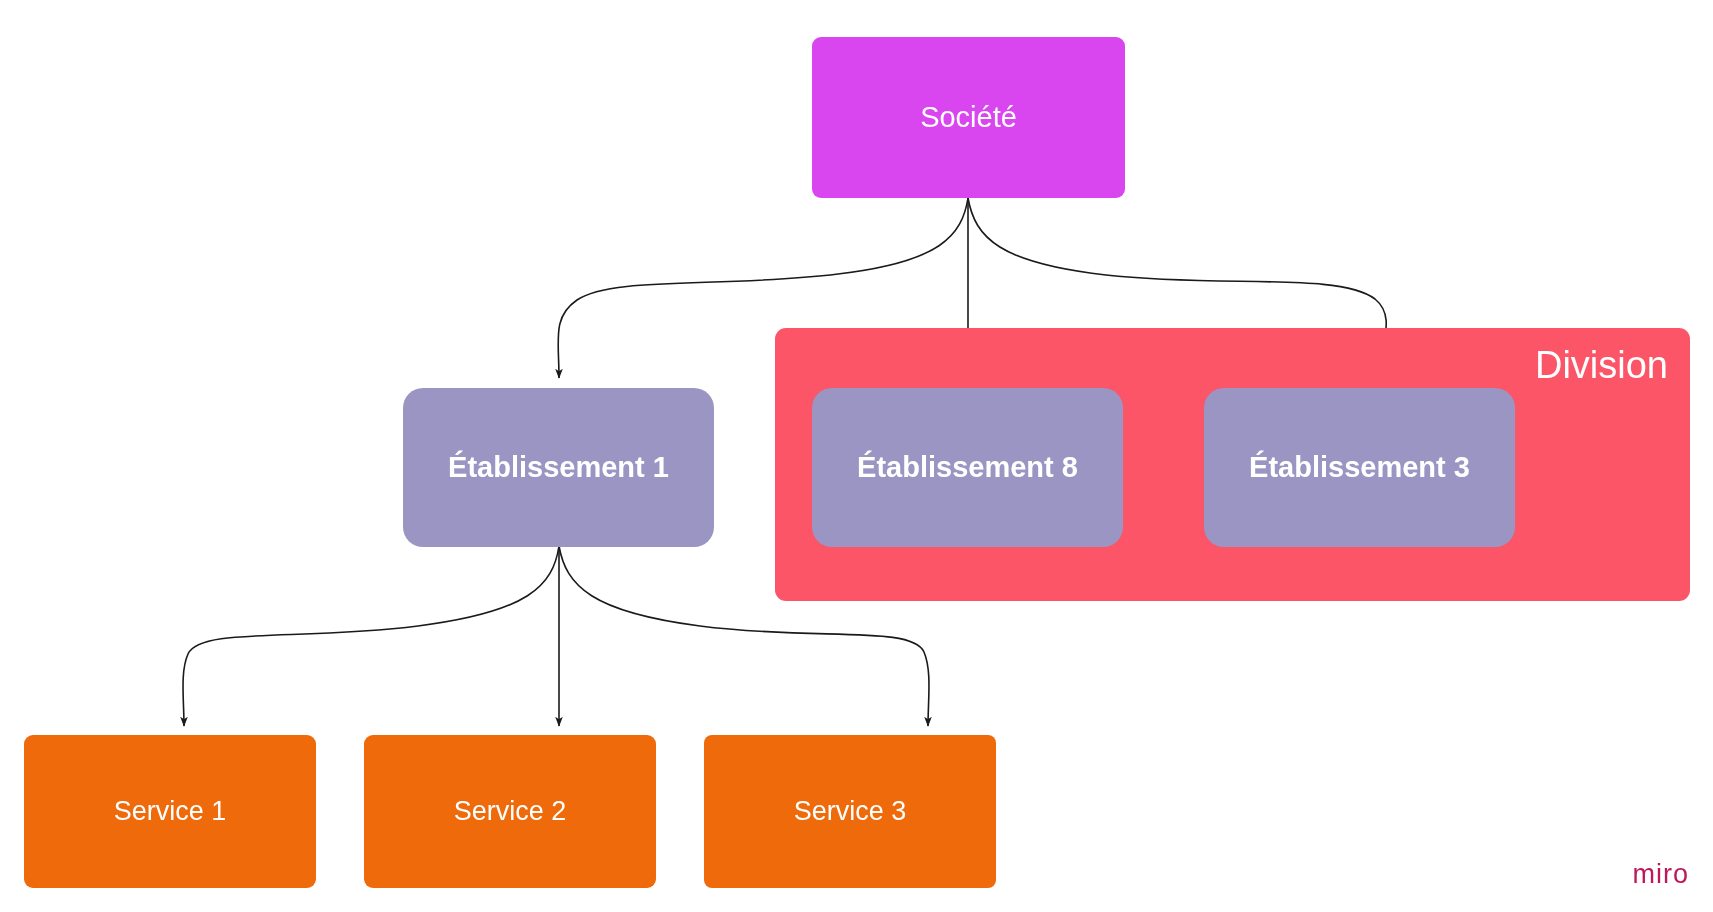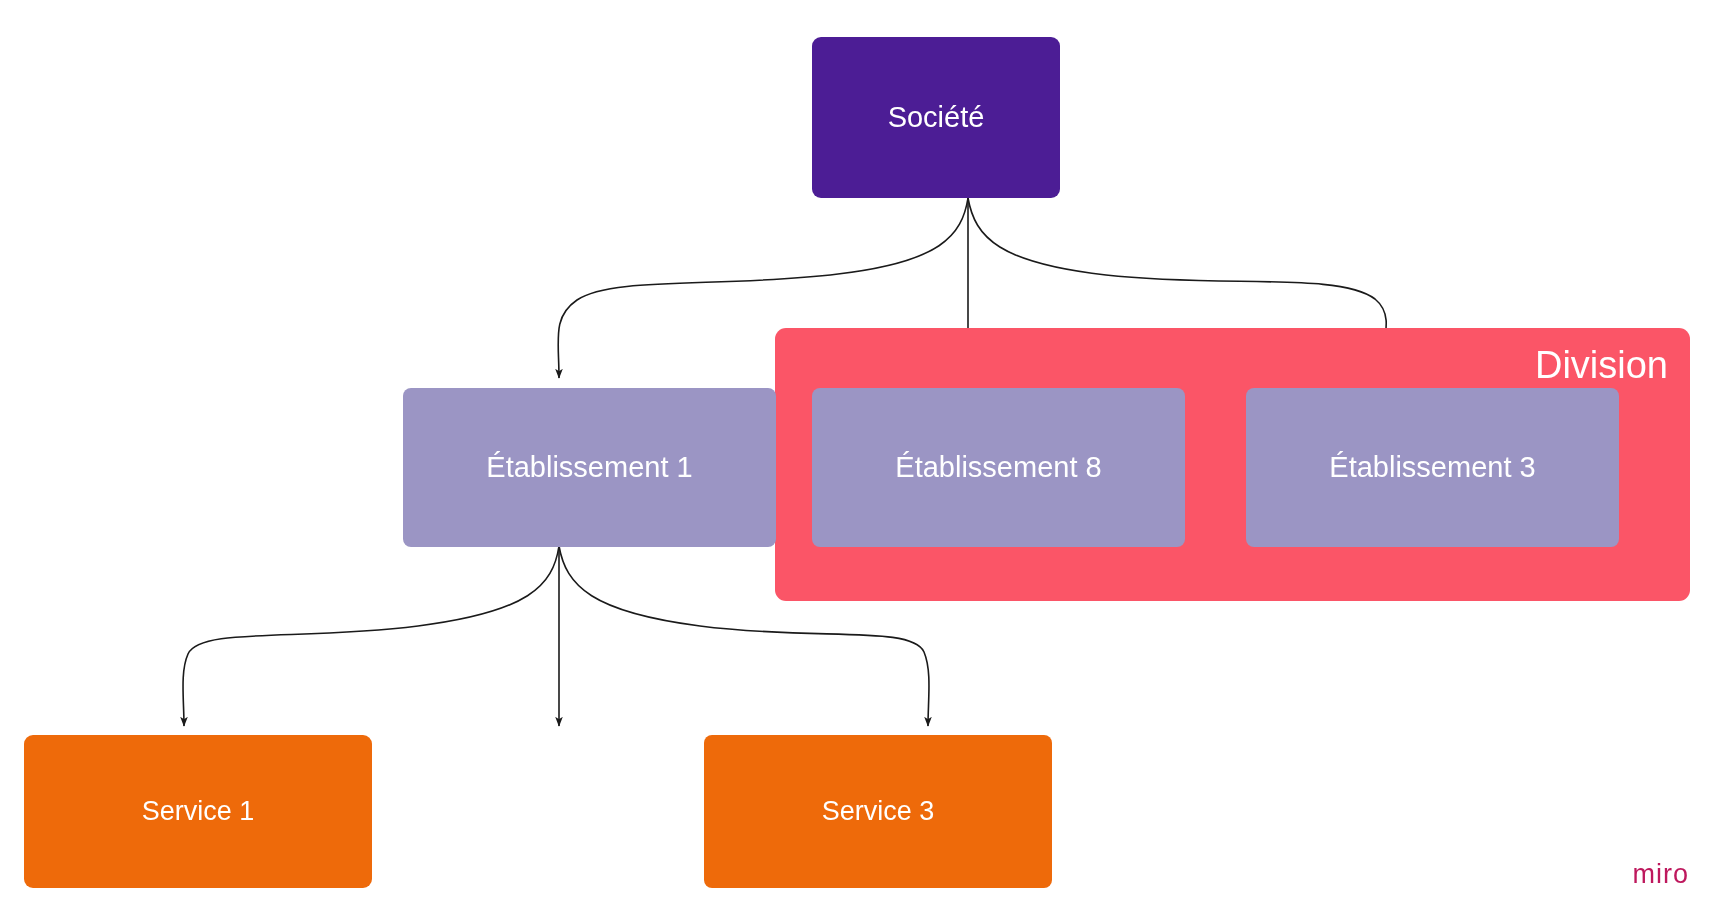--- a/index.html
+++ b/index.html
@@ -33,23 +33,23 @@
     align-items: center;
     justify-content: center;
     color: #ffffff;
     text-align: center;
     line-height: 1.2;
     user-select: none;
   }
   .node-societe {
     left: 812px;
     top: 37px;
-    width: 248px;
+    width: 313px;
     height: 161px;
-    background: #4c1d95;
+    background: #d946ef;
     border-radius: 9px;
     font-size: 29px;
   }
   .group-division {
     position: absolute;
     box-sizing: border-box;
     left: 775px;
     top: 328px;
     width: 915px;
     height: 273px;
@@ -59,33 +59,34 @@
   .group-division-label {
     position: absolute;
     right: 22px;
     top: 15px;
     color: #ffffff;
     font-size: 38px;
     line-height: 1.2;
     user-select: none;
   }
   .node-etab {
-    width: 373px;
+    width: 311px;
     height: 159px;
     background: #9B95C4;
-    border-radius: 8px;
+    border-radius: 20px;
     font-size: 29px;
     top: 388px;
+    font-weight: bold;
   }
   .node-etab-1 { left: 403px; }
   .node-etab-2 { left: 812px; }
-  .node-etab-3 { left: 1246px; }
+  .node-etab-3 { left: 1204px; }
 
   .node-service {
-    width: 348px;
+    width: 292px;
     height: 153px;
     background: #EE6A0A;
     border-radius: 9px;
     font-size: 27px;
     top: 735px;
   }
   .node-service-1 { left: 24px; }
   .node-service-2 { left: 364px; }
   .node-service-3 { left: 704px; border-radius: 8px; }
 
@@ -143,19 +144,22 @@
   <div class="node node-etab node-etab-2">
     <span>Établissement 8</span>
   </div>
   <div class="node node-etab node-etab-3">
     <span>Établissement 3</span>
   </div>
 
   <div class="node node-service node-service-1">
     <span>Service 1</span>
   </div>
+  <div class="node node-service node-service-2">
+    <span>Service 2</span>
+  </div>
   <div class="node node-service node-service-3">
     <span>Service 3</span>
   </div>
 
   <div class="watermark">miro</div>
 
 </div>
 
 </body></html>

